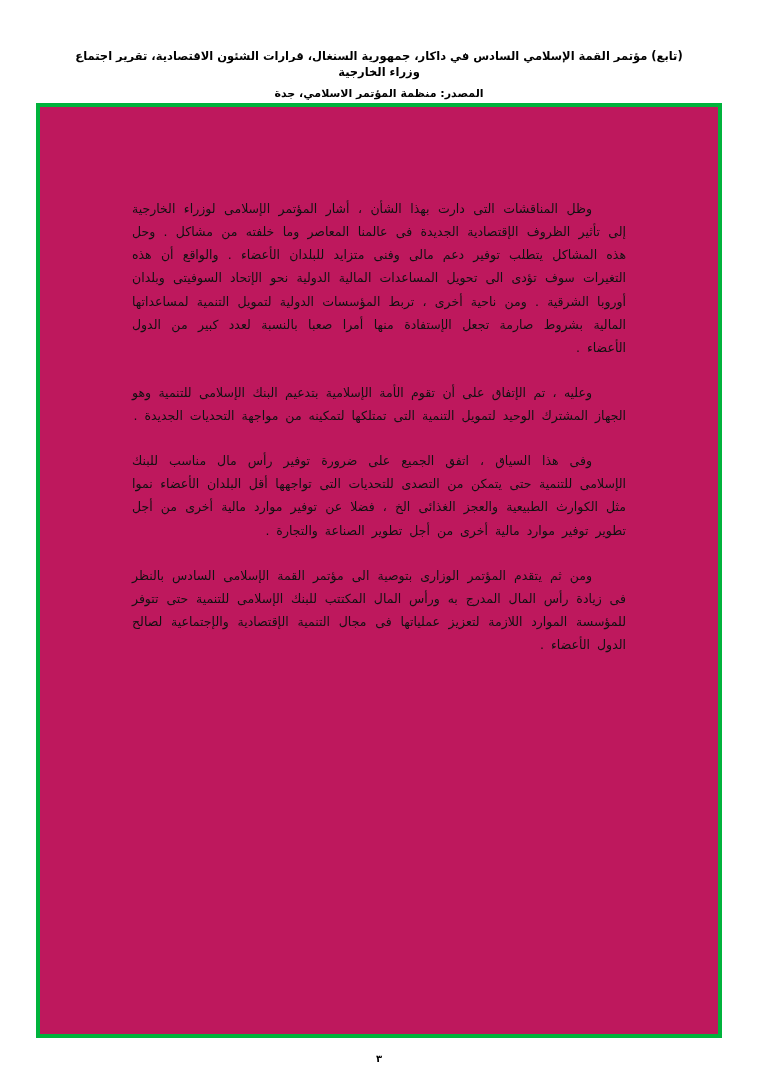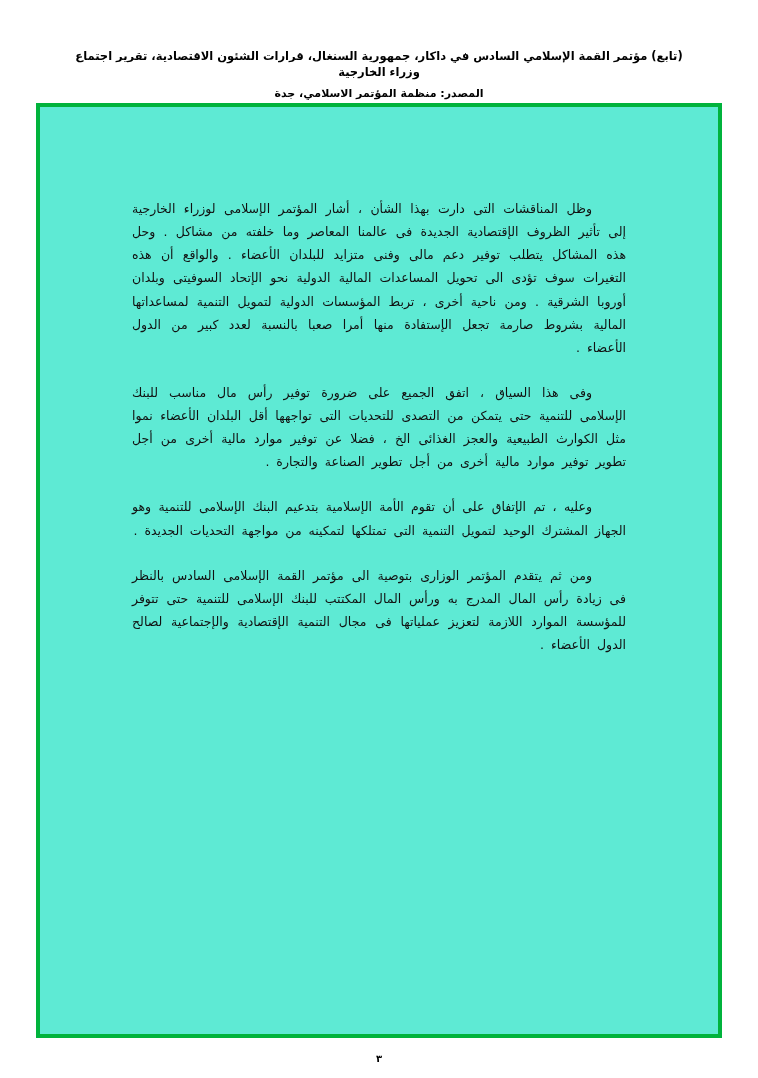--- a/index.html
+++ b/index.html
@@ -44,21 +44,21 @@
     margin-top: 7px;
   }
   .frame {
     position: absolute;
     top: 103px;
     left: 36px;
     width: 686px;
     height: 935px;
     border: 4px solid #00b33c;
     box-sizing: border-box;
-    background: #5eead4;
+    background: #be185d;
   }
   .content {
     position: absolute;
     top: 90px;
     right: 92px;
     left: 92px;
     direction: rtl;
     text-align: justify;
   }
   .para {
@@ -91,21 +91,21 @@
 <div class="page">
 
   <div class="header">
     <div class="header-title">(تابع) مؤتمر القمة الإسلامي السادس في داكار، جمهورية السنغال، قرارات الشئون الاقتصادية، تقرير اجتماع وزراء الخارجية</div>
     <div class="header-source">المصدر: منظمة المؤتمر الاسلامي، جدة</div>
   </div>
 
   <div class="frame">
     <div class="content">
       <p class="para">وظل المناقشات التى دارت بهذا الشأن ، أشار المؤتمر الإسلامى لوزراء الخارجية إلى تأثير الظروف الإقتصادية الجديدة فى عالمنا المعاصر وما خلفته من مشاكل . وحل هذه المشاكل يتطلب توفير دعم مالى وفنى متزايد للبلدان الأعضاء . والواقع أن هذه التغيرات سوف تؤدى الى تحويل المساعدات المالية الدولية نحو الإتحاد السوفيتى وبلدان أوروبا الشرقية . ومن ناحية أخرى ، تربط المؤسسات الدولية لتمويل التنمية لمساعداتها المالية بشروط صارمة تجعل الإستفادة منها أمرا صعبا بالنسبة لعدد كبير من الدول الأعضاء .</p>
+      <p class="para">وعليه ، تم الإتفاق على أن تقوم الأمة الإسلامية بتدعيم البنك الإسلامى للتنمية وهو الجهاز المشترك الوحيد لتمويل التنمية التى تمتلكها لتمكينه من مواجهة التحديات الجديدة .</p>
       <p class="para">وفى هذا السياق ، اتفق الجميع على ضرورة توفير رأس مال مناسب للبنك الإسلامى للتنمية حتى يتمكن من التصدى للتحديات التى تواجهها أقل البلدان الأعضاء نموا مثل الكوارث الطبيعية والعجز الغذائى الخ ، فضلا عن توفير موارد مالية أخرى من أجل تطوير توفير موارد مالية أخرى من أجل تطوير الصناعة والتجارة .</p>
-      <p class="para">وعليه ، تم الإتفاق على أن تقوم الأمة الإسلامية بتدعيم البنك الإسلامى للتنمية وهو الجهاز المشترك الوحيد لتمويل التنمية التى تمتلكها لتمكينه من مواجهة التحديات الجديدة .</p>
       <p class="para">ومن ثم يتقدم المؤتمر الوزارى بتوصية الى مؤتمر القمة الإسلامى السادس بالنظر فى زيادة رأس المال المدرج به ورأس المال المكتتب للبنك الإسلامى للتنمية حتى تتوفر للمؤسسة الموارد اللازمة لتعزيز عملياتها فى مجال التنمية الإقتصادية والإجتماعية لصالح الدول الأعضاء .</p>
     </div>
   </div>
 
   <div class="footer-page">٣</div>
 
 </div>
 
 </body></html>

